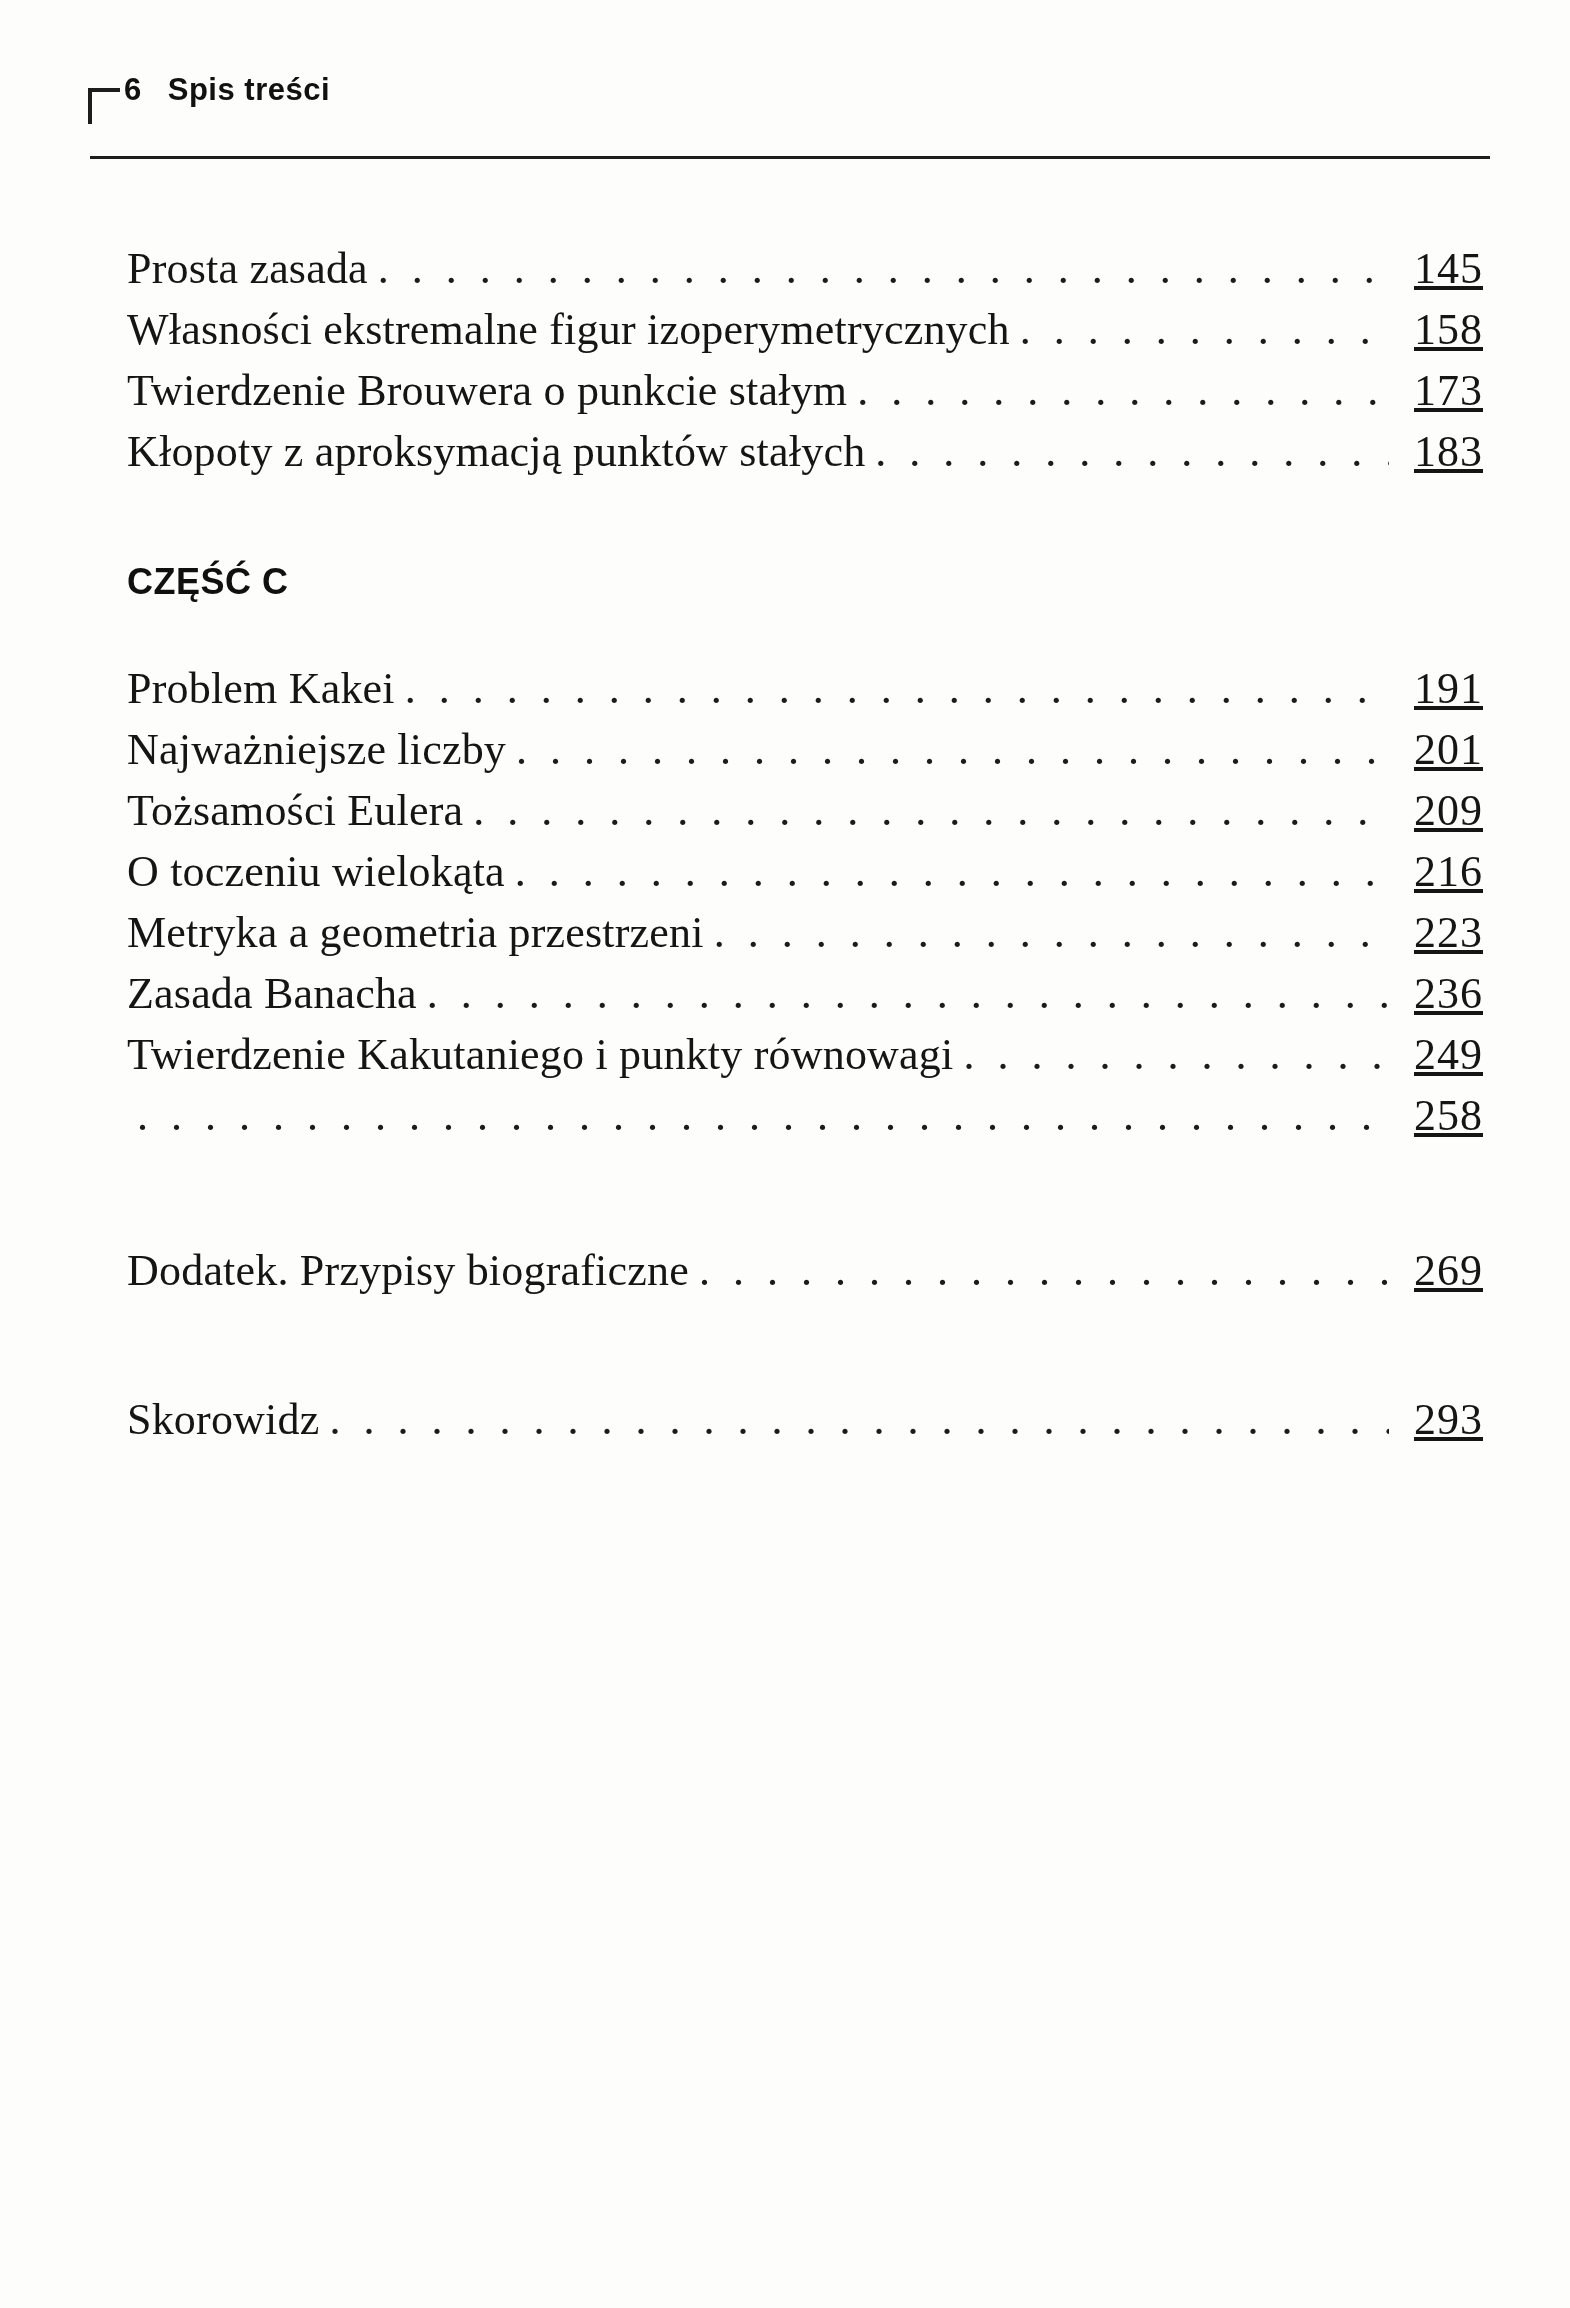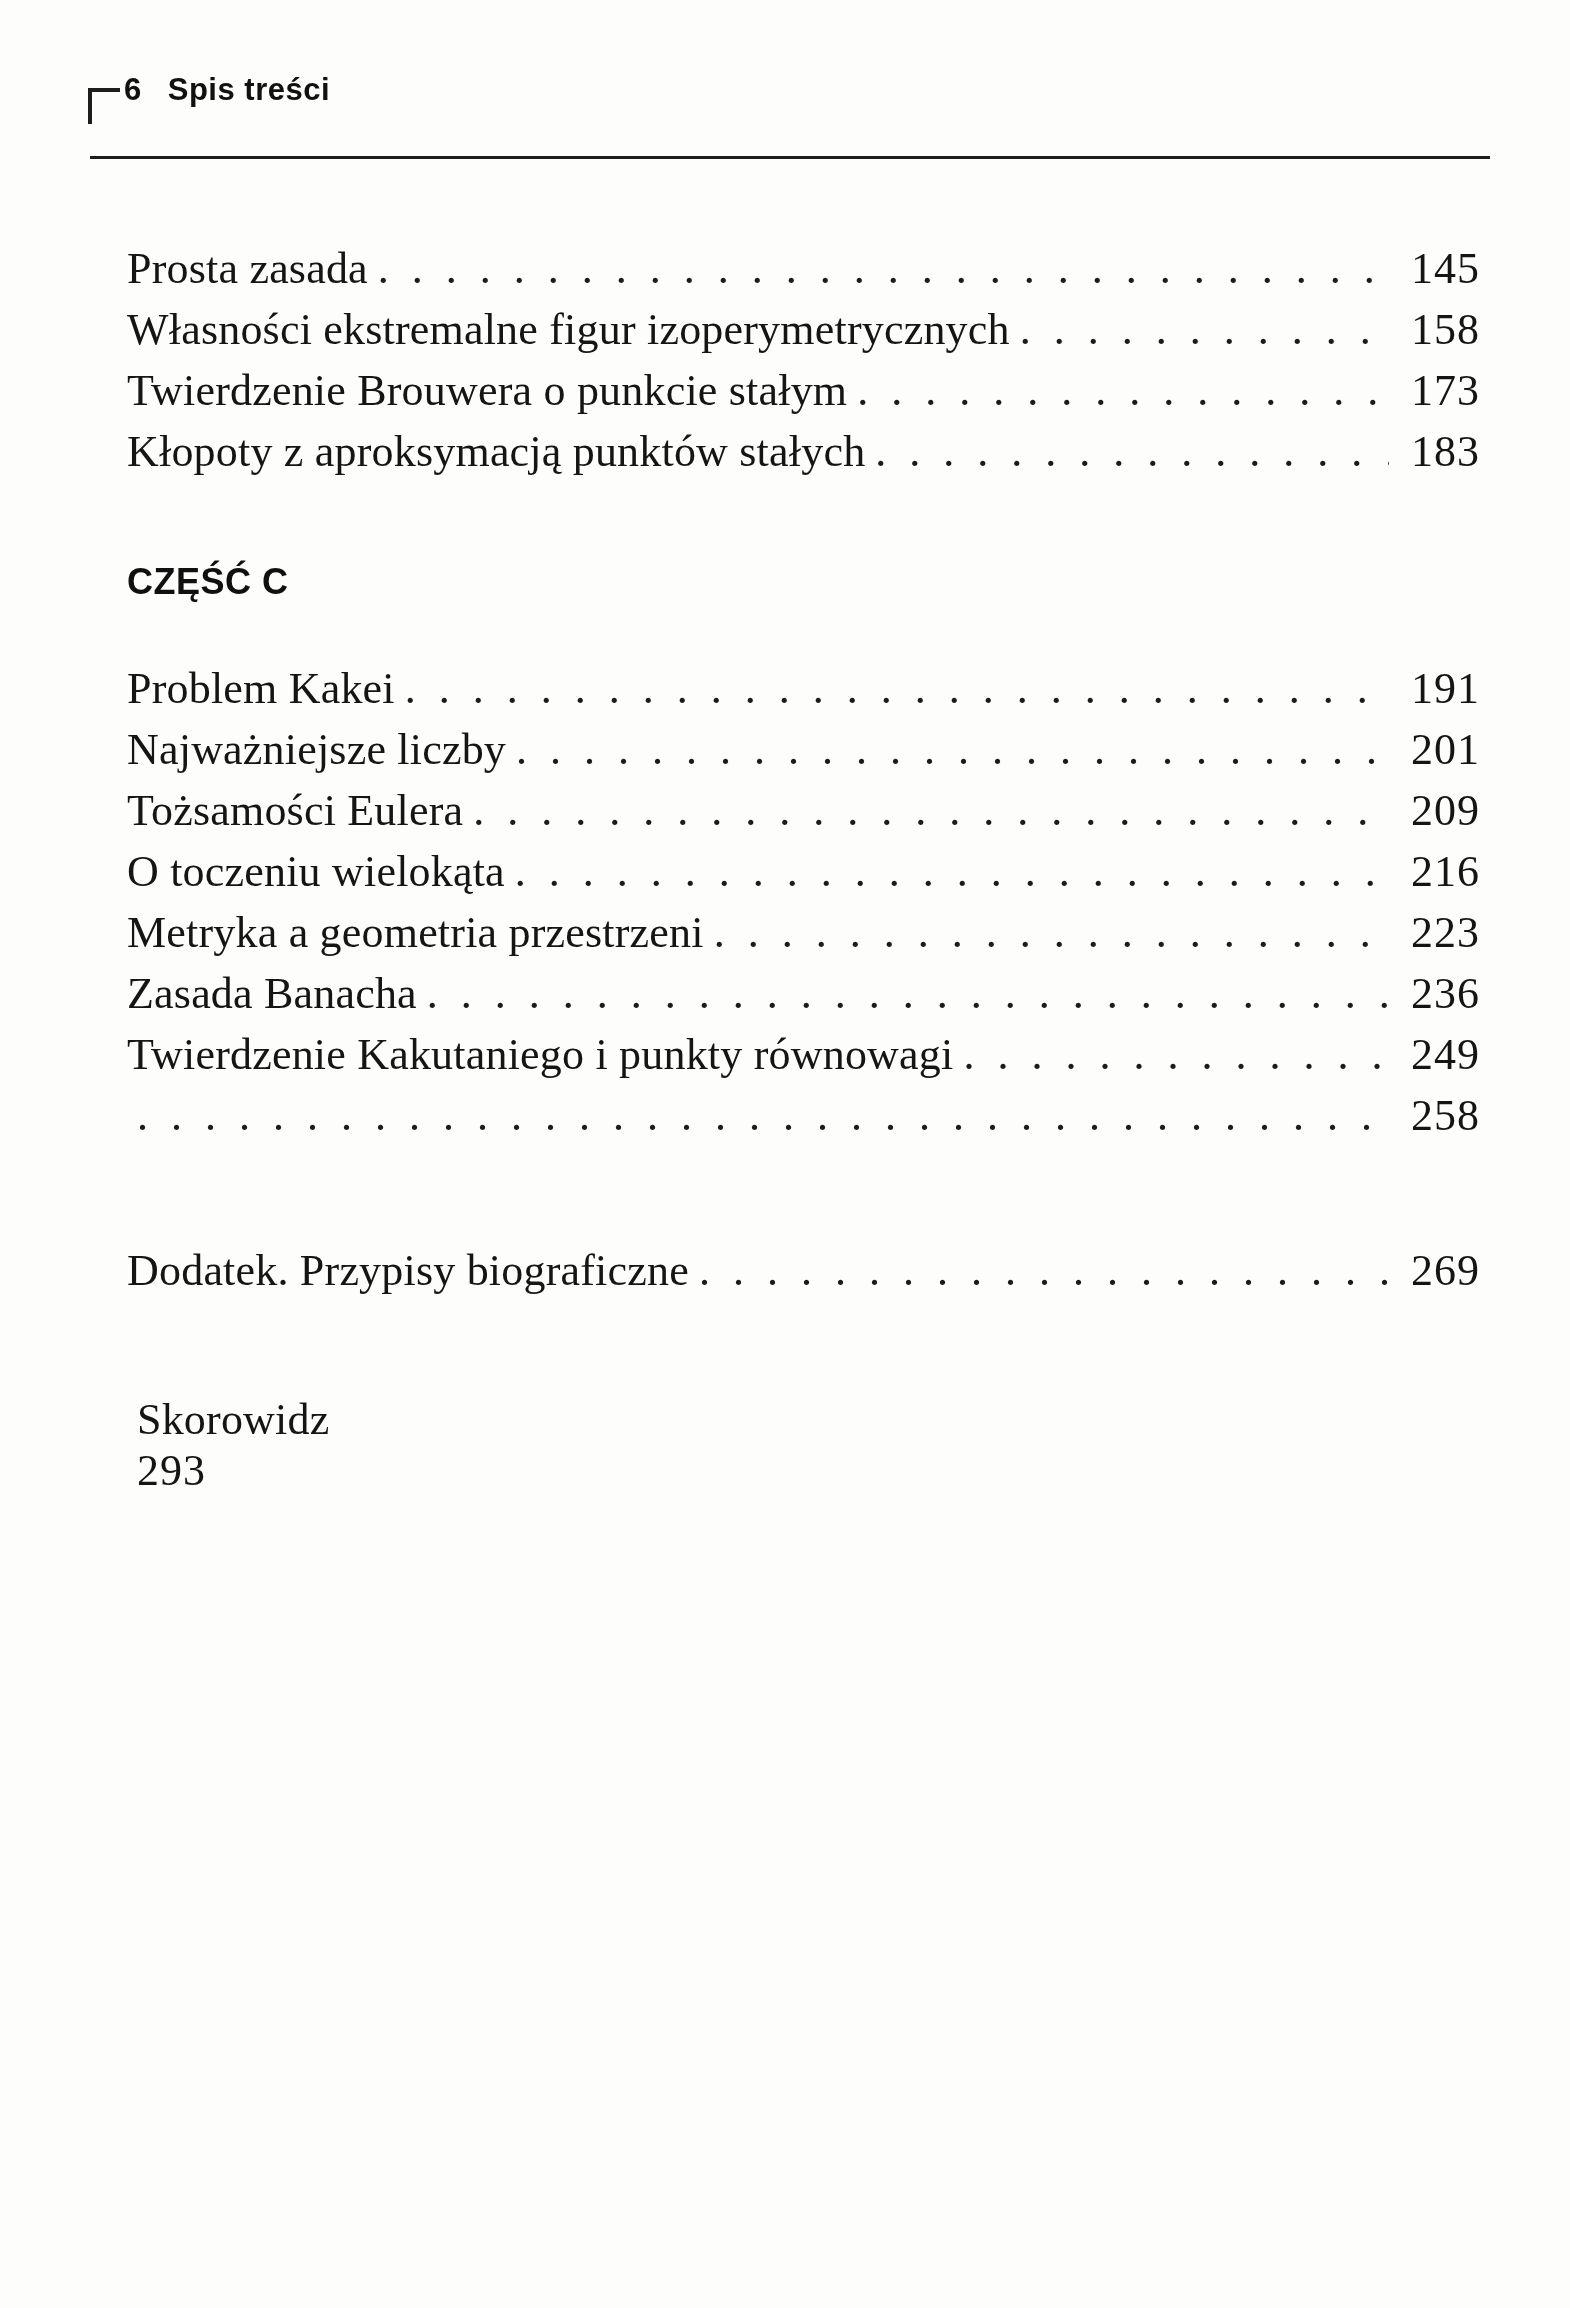--- a/index.html
+++ b/index.html
@@ -74,37 +74,39 @@
     margin: 0 22px 0 10px;
     letter-spacing: 6px;
     color: #1b1b1b;
   }
   .leader::after {
     content: ". . . . . . . . . . . . . . . . . . . . . . . . . . . . . . . . . . . . . . . . . . . . . . . . . . . . . . . . . . . . . . . . . . . . . . . . . . . . . . . .";
   }
   .toc-page {
     flex: 0 0 auto;
     min-width: 72px;
+    text-align: right;
     letter-spacing: 1px;
+    text-decoration: underline;
   }
 
   .section-heading {
     font-family: "Liberation Sans", sans-serif;
     font-weight: bold;
     font-size: 36px;
     letter-spacing: 0.5px;
     color: #101010;
     margin: 0;
     padding: 0;
     margin-top: 74px;
     margin-bottom: 60px;
   }
 
   .gap-appendix { margin-top: 94px; }
-  .gap-index    { margin-top: 88px; flex-direction: column; }
+  .gap-index    { margin-top: 88px; }
 </style>
 </head>
 <body>
 
 <div class="sheet">
 
   <div class="corner-mark"></div>
 
   <div class="running-head">
     <span>6</span>

